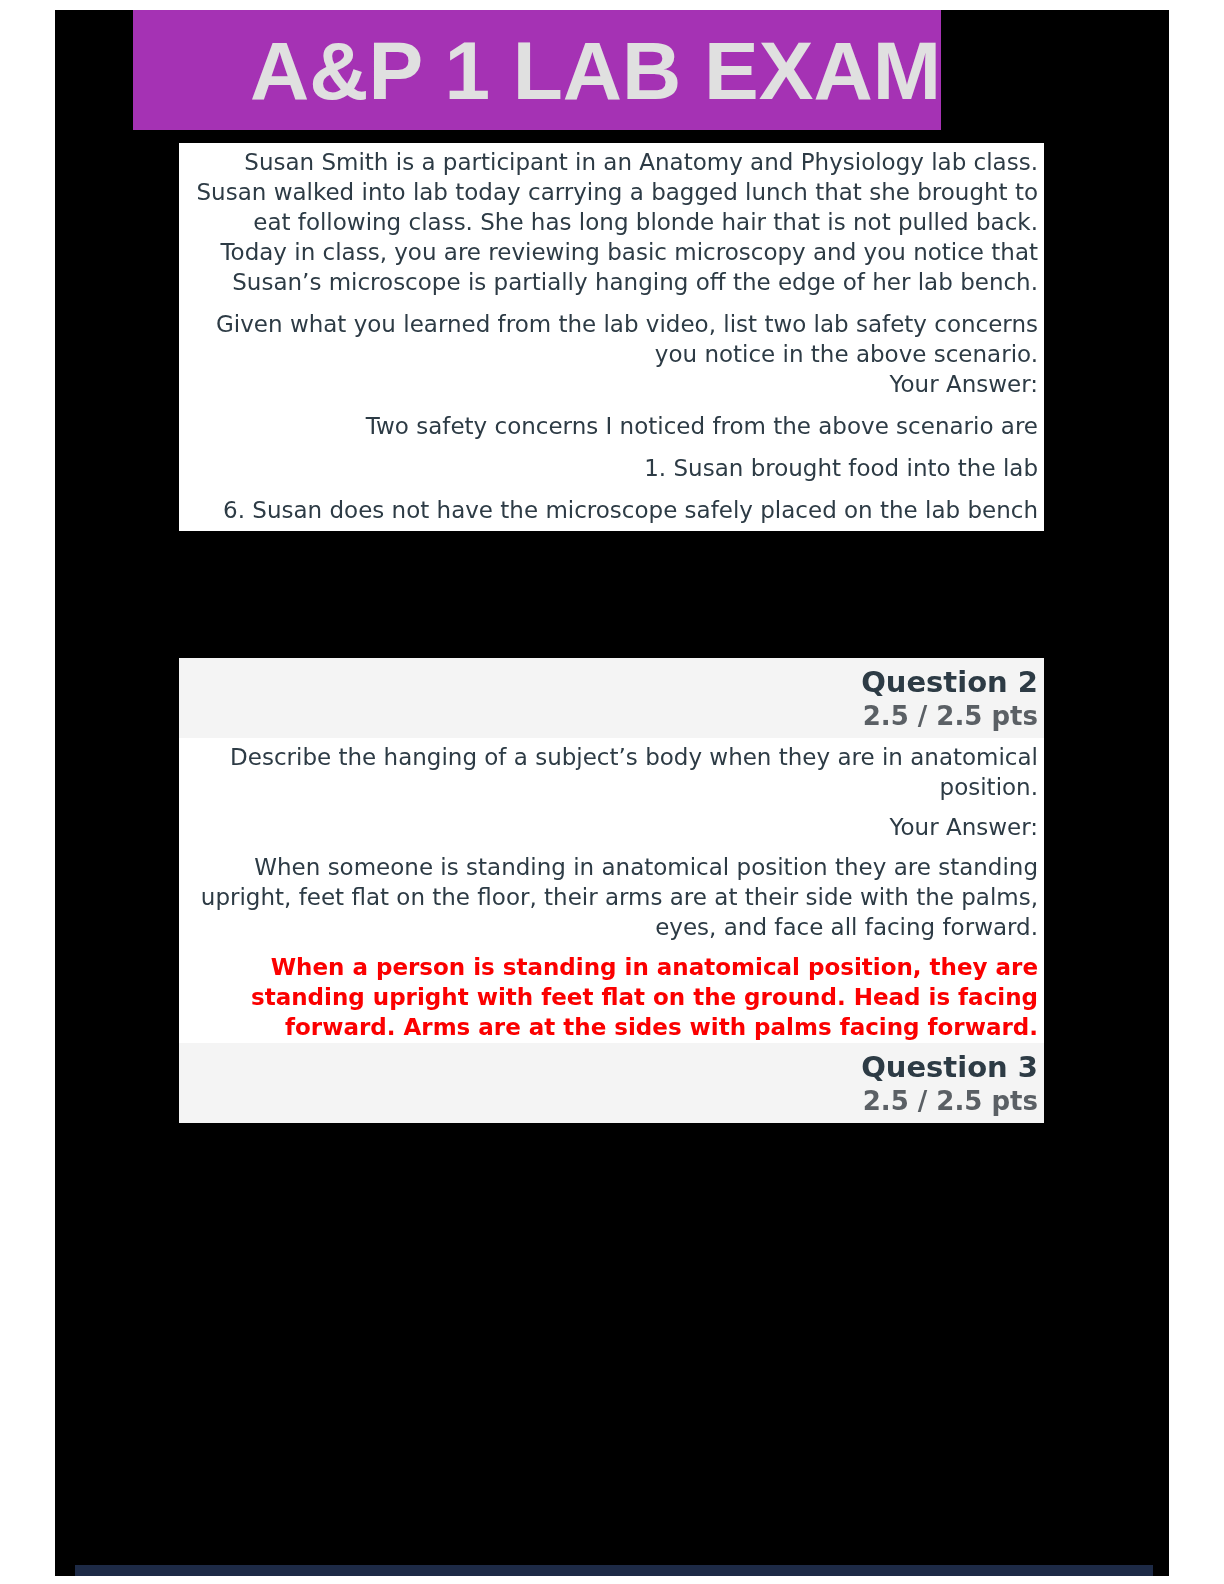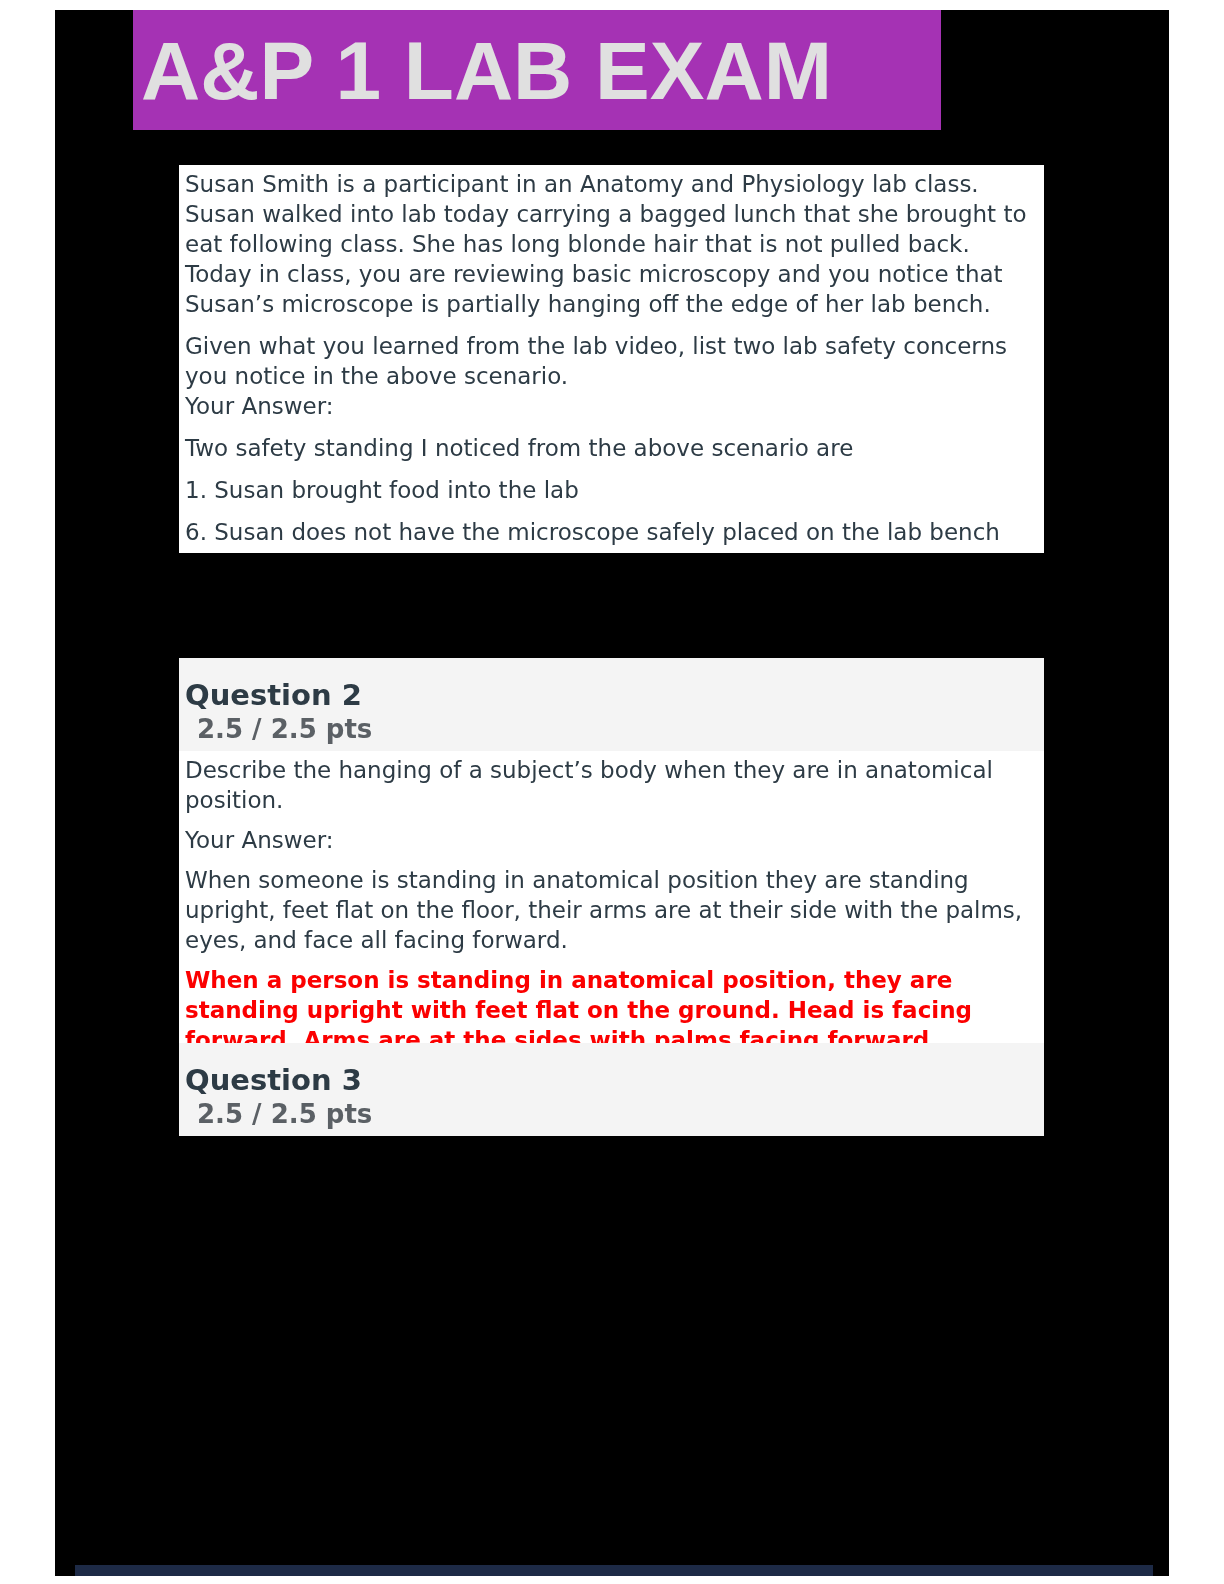--- a/index.html
+++ b/index.html
@@ -14,20 +14,21 @@
     font-family: "DejaVu Sans", "Liberation Sans", sans-serif;
   }
   .page-canvas {
     position: absolute;
     left: 55px;
     top: 10px;
     width: 1114px;
     height: 1566px;
     background: #000000;
     overflow: hidden;
+    text-align: right;
   }
   .banner {
     position: absolute;
     left: 78px;
     top: 0;
     width: 808px;
     height: 120px;
     background: #a532b4;
     overflow: hidden;
   }
@@ -61,36 +62,36 @@
   }
   .qbody .tight {
     margin-top: 0;
   }
   .correct-answer {
     color: #fb0000;
     font-weight: bold;
   }
   .qheader {
     background: #f4f4f4;
-    padding: 19px 6px 6px 6px;
+    padding: 6px 6px 6px 6px;
   }
   .qtitle {
     font-weight: bold;
     font-size: 29px;
     line-height: 36px;
     color: #2d3b45;
   }
   .qpts {
     font-weight: bold;
     font-size: 26px;
     line-height: 32px;
     color: #5b6065;
     margin-left: 12px;
   }
-  #card-q1 { top: 133px; margin-top: 22px; }
+  #card-q1 { top: 133px; }
   #card-q2 { top: 648px; }
   #card-q2 .qbody p + p { margin-top: 10px; }
   #card-q3 { top: 1033px; background: #a21caf; }
   .bottom-bar {
     position: absolute;
     left: 20px;
     right: 16px;
     bottom: 0;
     height: 11px;
     background: #1d2a46;
@@ -103,21 +104,21 @@
 
   <div class="banner">
     <div class="banner-title">A&amp;P 1 LAB EXAM</div>
   </div>
 
   <div class="qcard" id="card-q1">
     <div class="qbody">
       <p>Susan Smith is a participant in an Anatomy and Physiology lab class. Susan walked into lab today carrying a bagged lunch that she brought to eat following class. She has long blonde hair that is not pulled back. Today in class, you are reviewing basic microscopy and you notice that Susan’s microscope is partially hanging off the edge of her lab bench.</p>
       <p>Given what you learned from the lab video, list two lab safety concerns you notice in the above scenario.</p>
       <p class="tight">Your Answer:</p>
-      <p>Two safety standing I noticed from the above scenario are</p>
+      <p>Two safety concerns I noticed from the above scenario are</p>
       <p>1. Susan brought food into the lab</p>
       <p>6. Susan does not have the microscope safely placed on the lab bench</p>
     </div>
   </div>
 
   <div class="qcard" id="card-q2">
     <div class="qheader">
       <div class="qtitle">Question 2</div>
       <div class="qpts">2.5 / 2.5 pts</div>
     </div>

